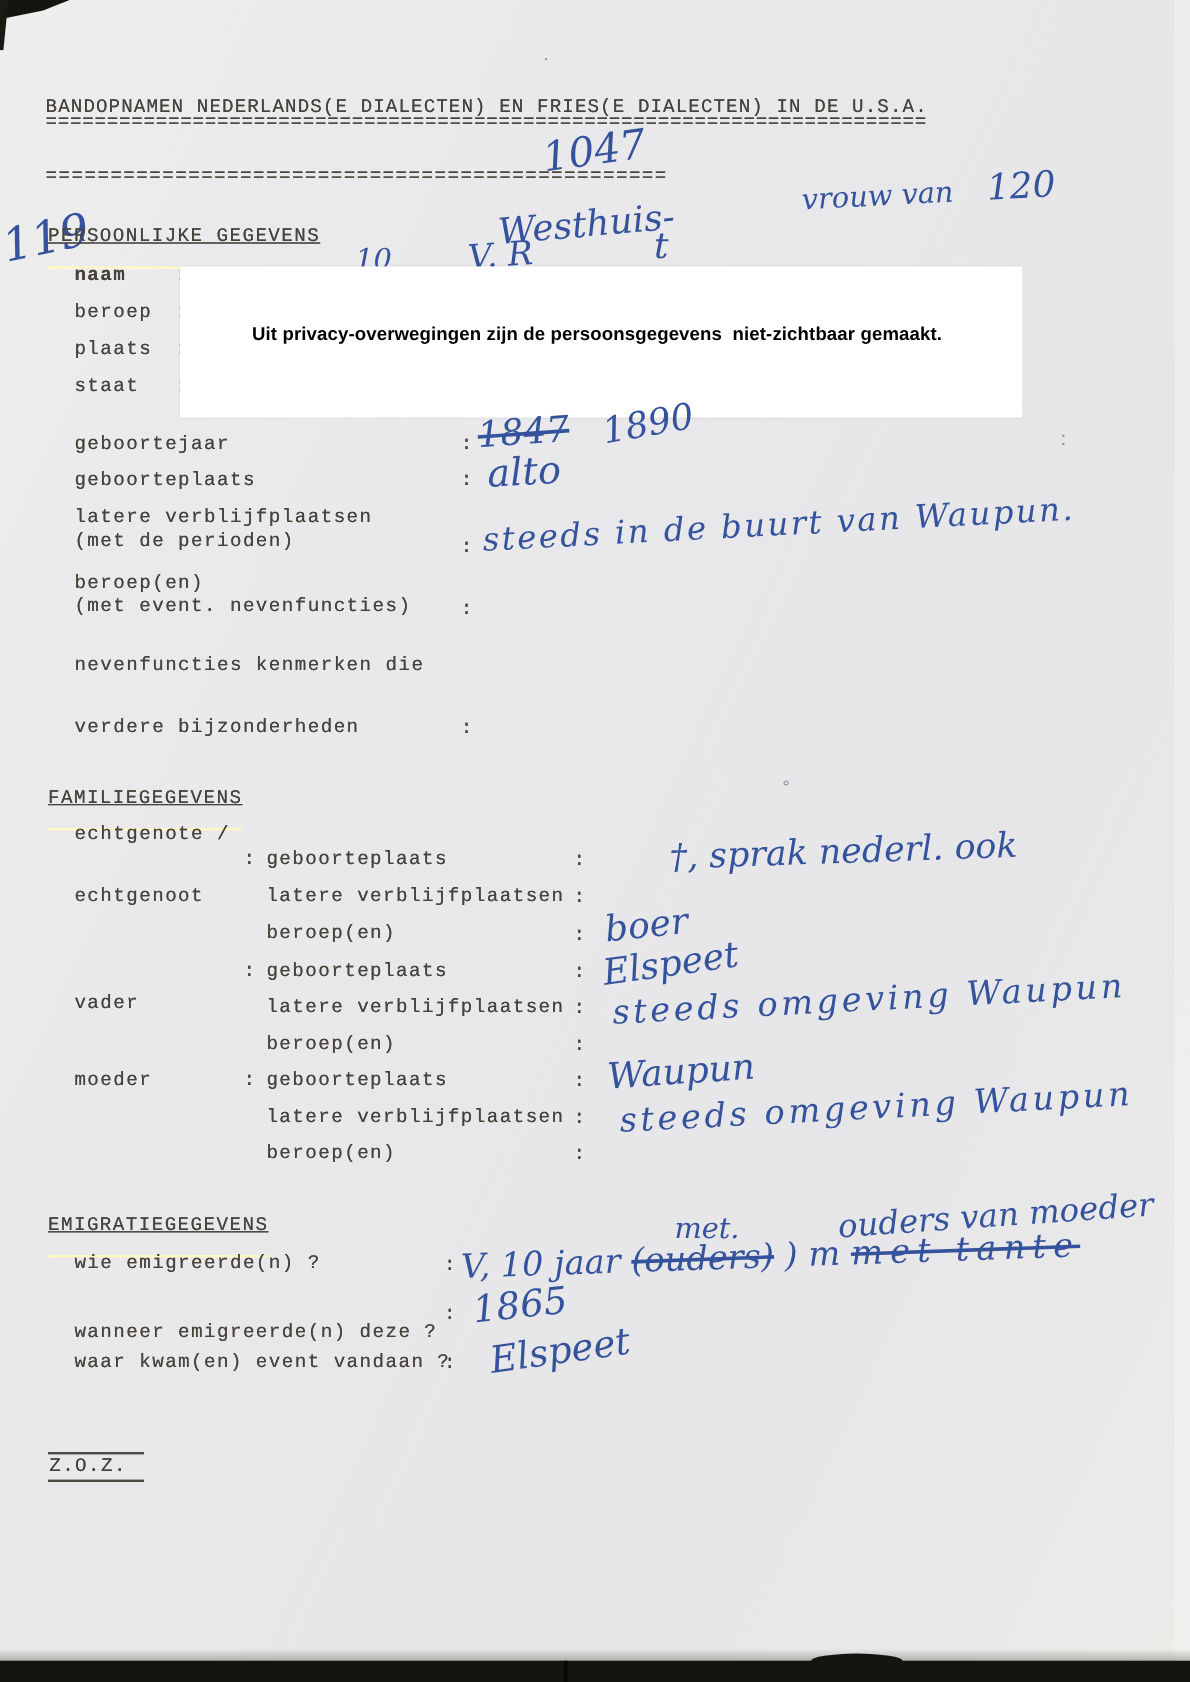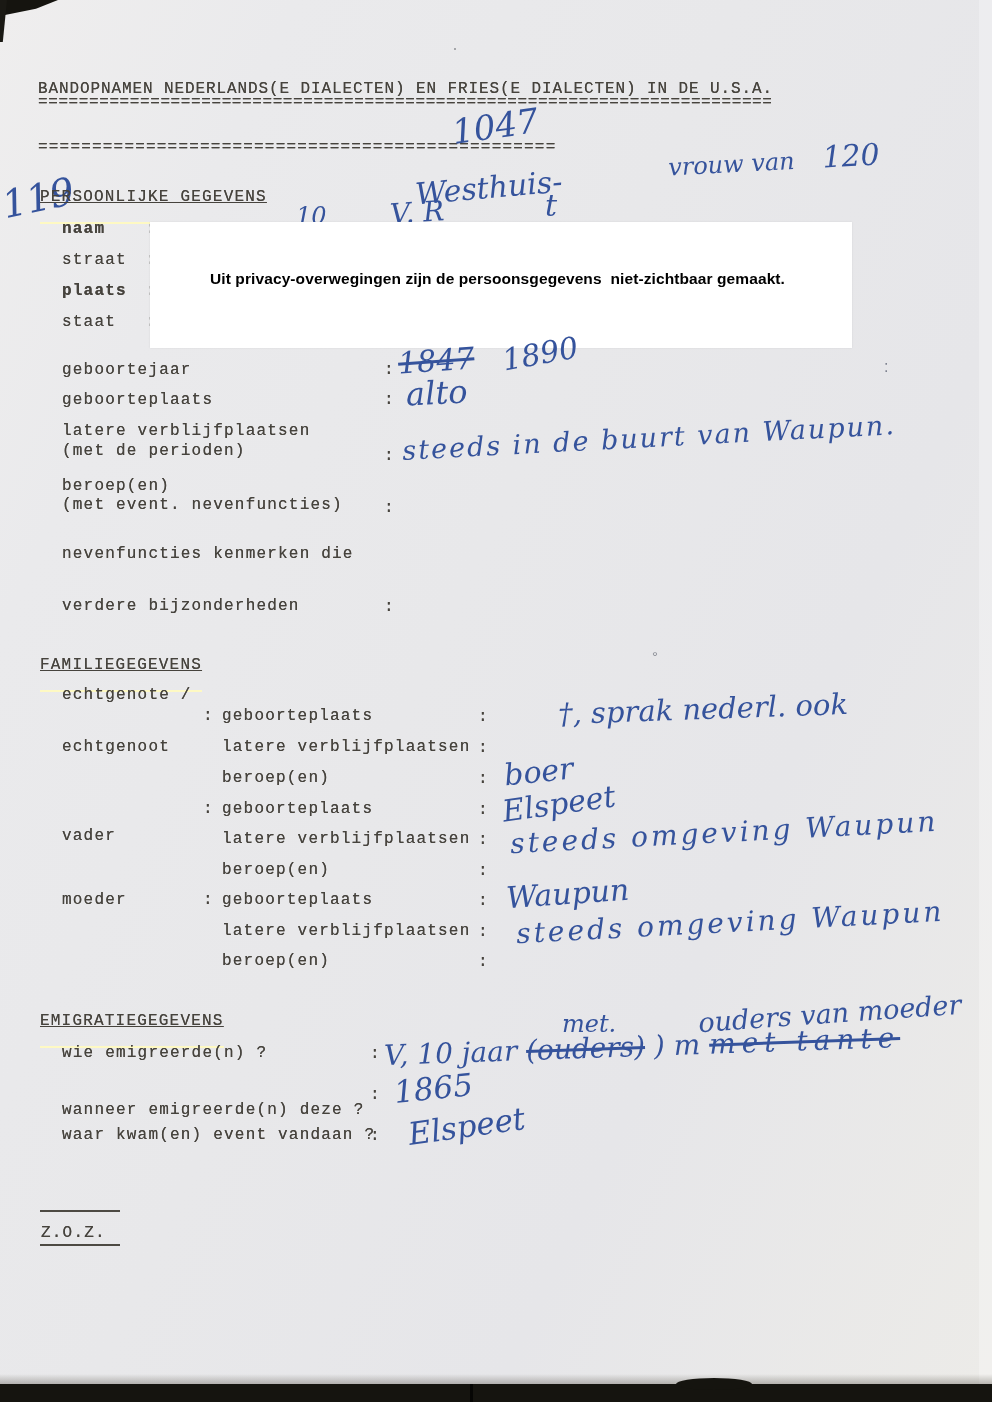--- a/index.html
+++ b/index.html
@@ -18,21 +18,21 @@
   .band-seam{position:absolute;left:470px;top:1384px;width:3px;height:18px;background:#060604;}
   .band-bump{position:absolute;left:676px;top:1378px;width:76px;height:12px;background:#15140f;border-radius:50%;}
 
   .tw{position:absolute;font-family:"Liberation Mono","DejaVu Sans Mono",monospace;
       font-size:16px;letter-spacing:1.2px;color:#46433d;white-space:pre;
       text-shadow:0 0 0.5px rgba(70,66,60,0.85);}
   .tw-title{letter-spacing:0.9px;}
   .tw-eq{letter-spacing:0.6px;font-size:16px;}
   .tw-eq2{letter-spacing:1.2px;}
   .tw-head{border-bottom:2px solid #fef9c3;padding-bottom:16px;text-decoration:underline;}
-  .tw-zoz{border-top:2px solid #4d4a43;border-bottom:2px solid #4d4a43;padding:12px 14px 2px 1px;}
+  .tw-zoz{border-top:2px solid #4d4a43;border-bottom:2px solid #4d4a43;padding:1px 14px 2px 1px;}
 
   .hw{position:absolute;font-family:"DejaVu Serif",serif;font-style:italic;
       color:#35539c;white-space:pre;}
   .hw-struck{text-decoration:line-through;text-decoration-thickness:2.5px;text-decoration-color:#35539c;}
   .artifact{position:absolute;color:#8a8d98;}
 
   .privacy-box{position:absolute;left:150px;top:222px;width:702px;height:126px;background:#ffffff;
       box-shadow:0 0 2px rgba(0,0,0,0.08);}
   .privacy-text{position:absolute;left:60px;top:48px;font-family:"Liberation Sans",sans-serif;
       font-weight:bold;font-size:15.5px;color:#000;letter-spacing:0.1px;white-space:pre;}
@@ -57,23 +57,23 @@
 
   <div class="tw tw-head" style="left:40px;top:188px;">PERSOONLIJKE GEGEVENS</div>
 
   <div class="hw" style="left:415px;top:170px;font-size:30px;transform:rotate(-5deg);">Westhuis-</div>
   <div class="hw" style="left:390px;top:196px;font-size:28px;transform:rotate(-4deg);">V. R</div>
   <div class="hw" style="left:545px;top:188px;font-size:30px;">t</div>
   <div class="hw" style="left:296px;top:202px;font-size:24px;">10</div>
 
   <div class="tw" style="left:62px;top:220px;font-weight:bold;">naam</div>
   <div class="tw" style="left:146px;top:220px;">:</div>
-  <div class="tw" style="left:62px;top:251px;">straat</div>
+  <div class="tw" style="left:62px;top:251px;">beroep</div>
   <div class="tw" style="left:146px;top:251px;">:</div>
-  <div class="tw" style="left:62px;top:282px;font-weight:bold;">plaats</div>
+  <div class="tw" style="left:62px;top:282px;">plaats</div>
   <div class="tw" style="left:146px;top:282px;">:</div>
   <div class="tw" style="left:62px;top:313px;">staat</div>
   <div class="tw" style="left:146px;top:313px;">:</div>
 
   <div class="privacy-box">
     <div class="privacy-text">Uit privacy-overwegingen zijn de persoonsgegevens  niet-zichtbaar gemaakt.</div>
   </div>
 
   <div class="tw" style="left:62px;top:361px;">geboortejaar</div>
   <div class="tw" style="left:384px;top:361px;">:</div>

